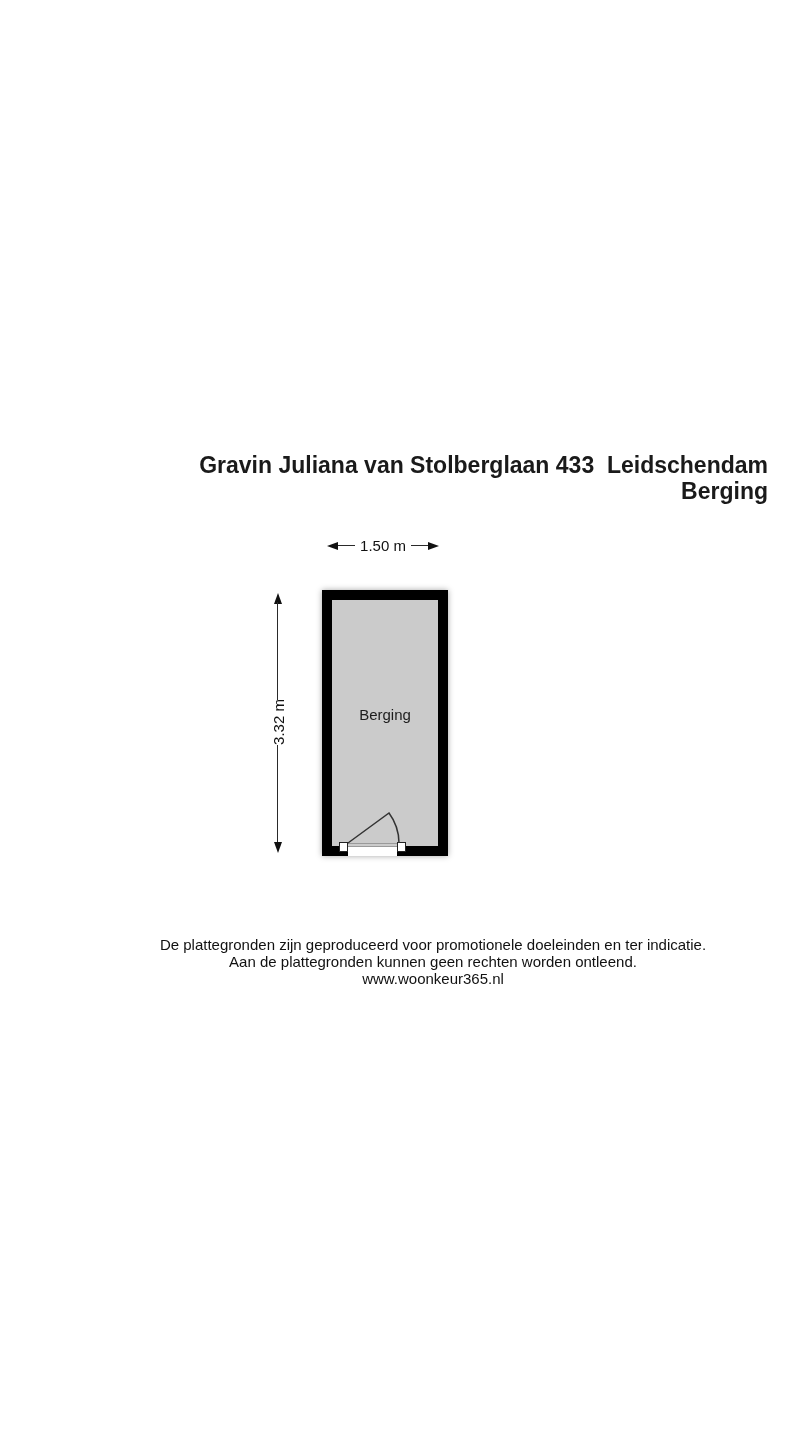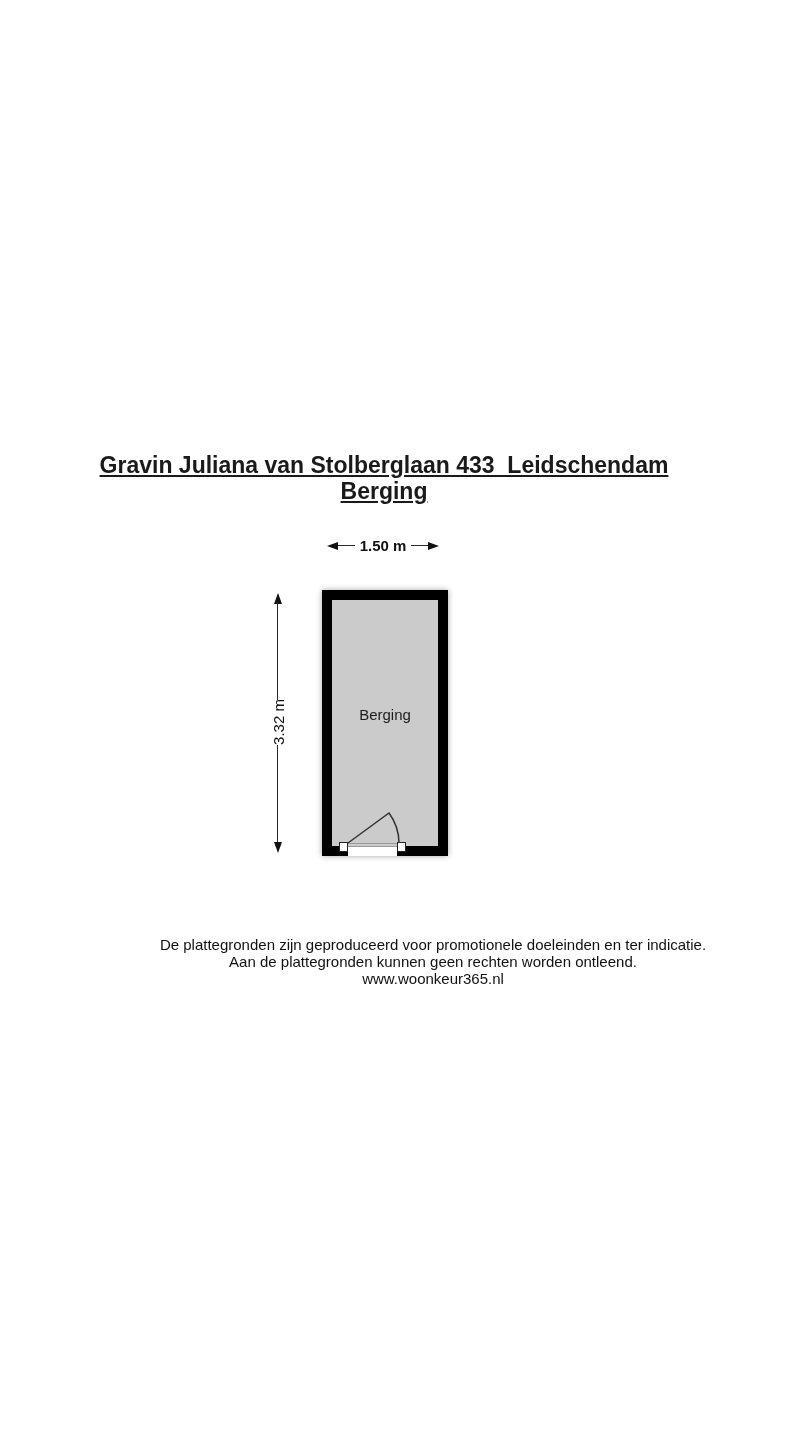--- a/index.html
+++ b/index.html
@@ -15,47 +15,45 @@
     overflow: hidden;
     color: #000000;
   }
 
   
   .title-block {
     position: absolute;
     left: 0;
     top: 452px;
     width: 768px;            
-    text-align: center;
+    text-align: right;
     font-weight: bold;
     font-size: 23px;
     line-height: 26px;
     color: #1a1a1a;
-    text-decoration: underline;
   }
   .title-line { white-space: pre; }
 
   
   .dim-h {
     position: absolute;
     left: 327px;
     top: 538px;
     width: 112px;
     height: 15px;
     display: flex;
     align-items: center;
   }
   .dim-line-h { flex: 1; height: 1px; background: #2a2a2a; }
   .dim-label {
     font-size: 15px;
     line-height: 15px;
     padding: 0 5px;
     color: #111111;
     white-space: nowrap;
-    font-weight: bold;
   }
   .arr-left  { width:0; height:0; border-top:4px solid transparent; border-bottom:4px solid transparent; border-right:11px solid #111; }
   .arr-right { width:0; height:0; border-top:4px solid transparent; border-bottom:4px solid transparent; border-left:11px solid #111; }
 
   
   .v-arrow-up {
     position: absolute; left: 274px; top: 593px;
     width:0; height:0;
     border-left:4px solid transparent; border-right:4px solid transparent;
     border-bottom:11px solid #111;

